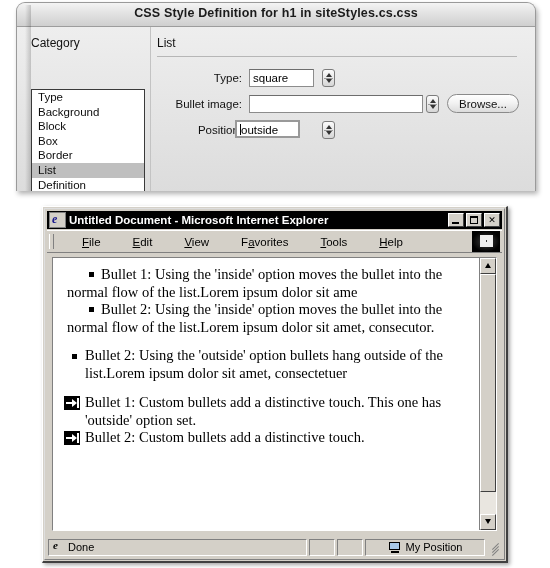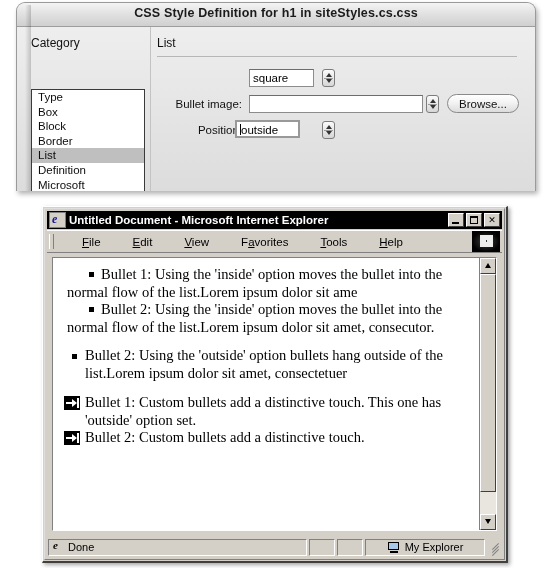--- a/index.html
+++ b/index.html
@@ -588,28 +588,30 @@
     </div>
     <div class="mac-body">
 
       <div class="cat-label">Category</div>
       <div class="list-label">List</div>
       <div class="pane-rule"></div>
       <div class="pane-divider"></div>
 
       <div class="cat-listbox">
         <div class="cat-item">Type</div>
+        <div class="cat-item">Background</div>
+        <div class="cat-item">Block</div>
         <div class="cat-item">Box</div>
-        <div class="cat-item">Block</div>
         <div class="cat-item">Border</div>
         <div class="cat-item selected">List</div>
         <div class="cat-item">Definition</div>
         <div class="cat-item">Microsoft</div>
       </div>
 
+      <div class="form-label" style="left:150px; top:41px; width:75px;">Type:</div>
       <div class="mac-field" style="left:232px; top:42px; width:65px;">square</div>
       <div class="stepper" style="left:305px; top:42px;">
         <div class="up"></div>
         <div class="mid"></div>
         <div class="dn"></div>
       </div>
 
       <div class="form-label" style="left:130px; top:67px; width:95px;">Bullet image:</div>
       <div class="mac-field" style="left:232px; top:68px; width:174px;"></div>
       <div class="stepper" style="left:409px; top:68px;">
@@ -723,21 +725,21 @@
             </span>
           <span>Done</span>
         </div>
         <div class="status-panel status-small"></div>
         <div class="status-panel status-small"></div>
         <div class="status-panel status-zone">
           <span class="tiny-mon">
             <span class="scr"></span>
             <span class="base"></span>
           </span>
-          <span>My Explorer</span>
+          <span>My Position</span>
         </div>
         <div class="status-grip">
           <i></i>
           <i></i>
           <i></i>
         </div>
       </div>
 
     </div>
   </div>

